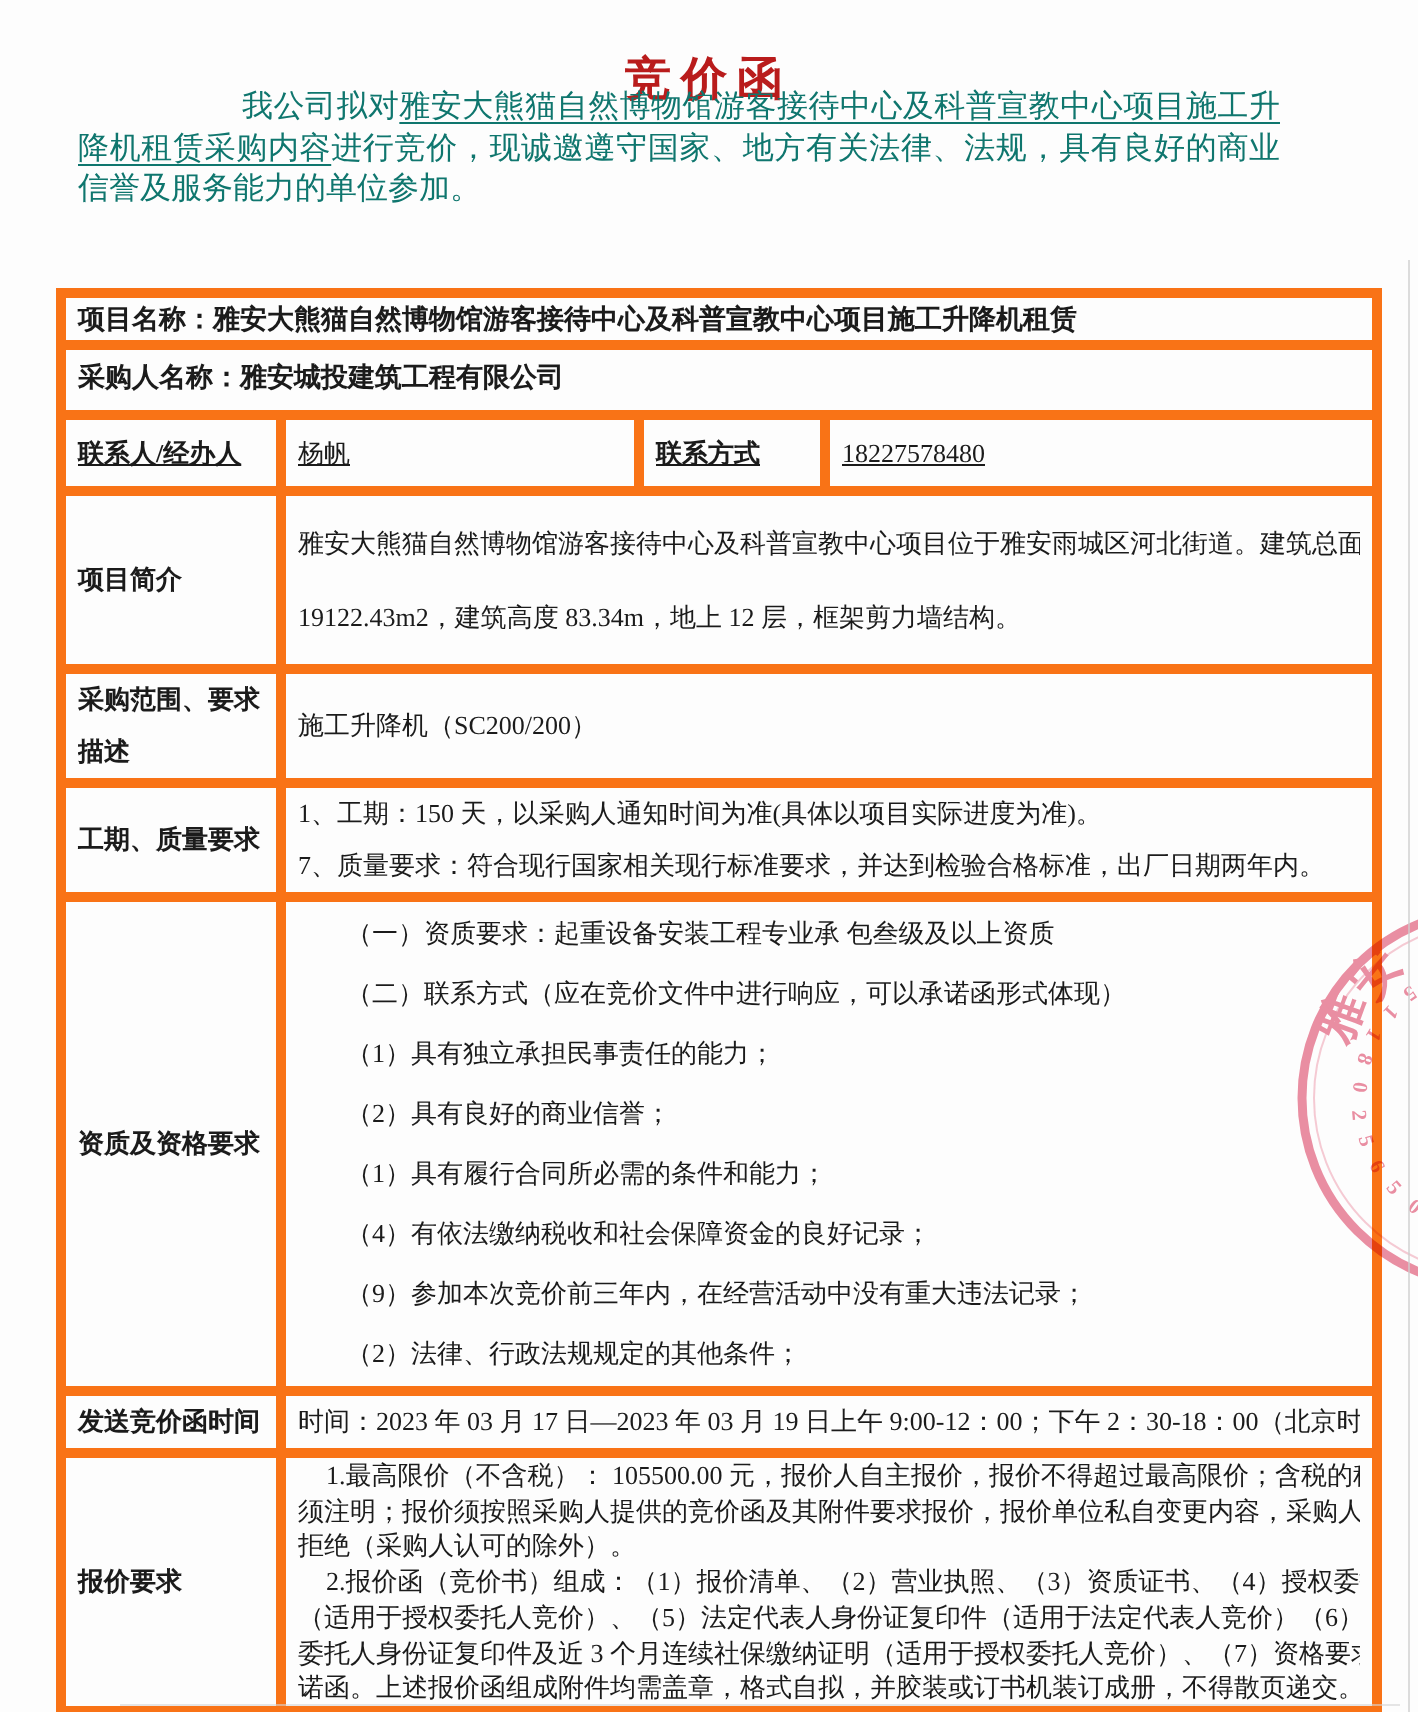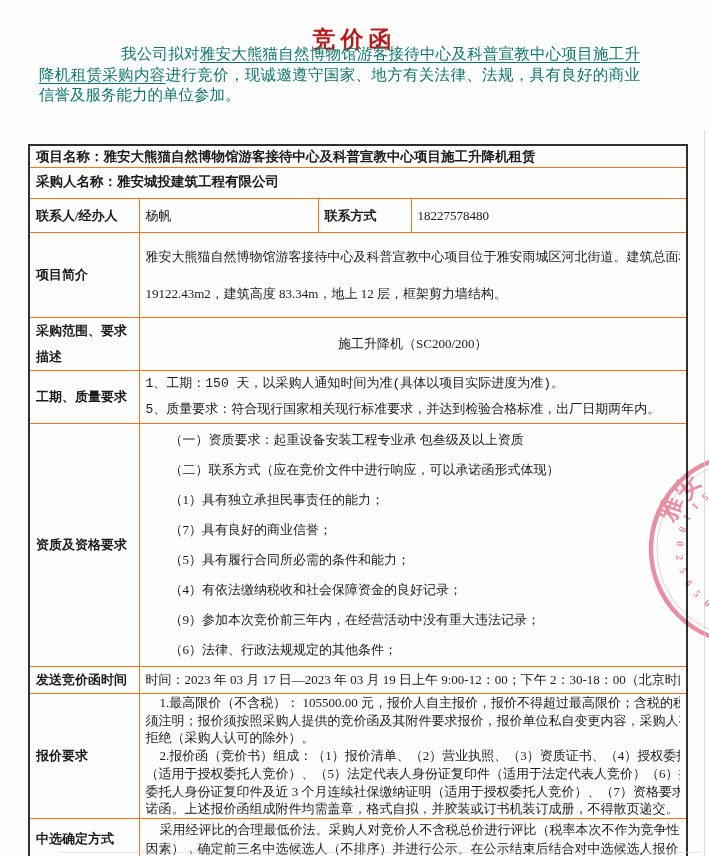--- a/index.html
+++ b/index.html
@@ -16,40 +16,40 @@
     position:absolute;top:44px;left:39px;width:601px;margin:0;
     font-size:15.5px;line-height:20.5px;text-align:justify;text-indent:82px;color:#0f766e;
   }
   .intro .u{text-decoration:underline;text-underline-offset:3px;}
   table.doc{
     position:absolute;left:28px;top:144px;width:658px;
     border-collapse:collapse;table-layout:fixed;
     border:2px solid #2f2f2f;
   }
   table.doc td{
-    border:1px solid #f97316;padding:0 6px;vertical-align:middle;
+    border:5px solid #f97316;padding:0 6px;vertical-align:middle;
     font-size:13px;line-height:18px;color:#1b1b1b;overflow:hidden;
   }
   .lbl{font-weight:700;font-size:13.5px;}
   .line{white-space:nowrap;overflow:hidden;}
   tr.r1 td{height:21px;}
   tr.r2 td{height:30px;font-family:Liberation Mono, monospace;}
-  tr.r3 td{height:33px;}
+  tr.r3 td{height:33px;text-decoration:underline;}
   tr.r4 td{height:84px;}
   tr.r5 td{height:43px;}
   tr.r6 td{height:52px;}
   tr.r7 td{height:242px;}
   tr.r8 td{height:26px;margin-left:18px;}
   tr.r9 td{height:124px;}
   tr.r10 td{height:40px;}
   td.top{vertical-align:top;padding-top:16px;}
   .brief .line{line-height:37px;}
   .scope-label .line{line-height:26px;}
-  .centered{text-align:center;}
-  .tq .line{line-height:26px;font-family:Liberation Mono, monospace;}
+  .centered{text-align:left;}
+  .tq .line{line-height:26px;}
   .qual .line{line-height:30px;padding-left:24px;}
   .quote .line{line-height:17.7px;font-size:13px;}
   .sel .line{line-height:19.5px;}
   .ind{text-indent:14px;}
   .nowrap{white-space:nowrap;}
   .seal{position:absolute;left:600px;top:420px;pointer-events:none;mix-blend-mode:multiply;opacity:.85;}
   .edge-v{position:absolute;left:704px;top:130px;width:1px;height:726px;background:#cdcdcd;opacity:.7;}
   .edge-b{position:absolute;left:60px;top:852px;width:640px;height:1px;background:#d6d6d6;opacity:.6;}
 </style>
 </head>
@@ -92,34 +92,34 @@
       <td class="lbl scope-label">
         <div class="line">采购范围、要求</div>
         <div class="line">描述</div>
       </td>
       <td colspan="3" class="centered">施工升降机（SC200/200）</td>
     </tr>
     <tr class="r6">
       <td class="lbl">工期、质量要求</td>
       <td colspan="3" class="tq">
         <div class="line">1、工期：150 天，以采购人通知时间为准(具体以项目实际进度为准)。</div>
-        <div class="line">5、质量要求：符合现行国家相关现行标准要求，并达到检验合格标准，出厂日期两年内。</div>
+        <div class="line">7、质量要求：符合现行国家相关现行标准要求，并达到检验合格标准，出厂日期两年内。</div>
       </td>
     </tr>
     <tr class="r7">
       <td class="lbl">资质及资格要求</td>
       <td colspan="3" class="qual">
         <div class="line">（一）资质要求：起重设备安装工程专业承 包叁级及以上资质</div>
         <div class="line">（二）联系方式（应在竞价文件中进行响应，可以承诺函形式体现）</div>
         <div class="line">（1）具有独立承担民事责任的能力；</div>
-        <div class="line">（7）具有良好的商业信誉；</div>
-        <div class="line">（5）具有履行合同所必需的条件和能力；</div>
+        <div class="line">（2）具有良好的商业信誉；</div>
+        <div class="line">（1）具有履行合同所必需的条件和能力；</div>
         <div class="line">（4）有依法缴纳税收和社会保障资金的良好记录；</div>
         <div class="line">（9）参加本次竞价前三年内，在经营活动中没有重大违法记录；</div>
-        <div class="line">（6）法律、行政法规规定的其他条件；</div>
+        <div class="line">（2）法律、行政法规规定的其他条件；</div>
       </td>
     </tr>
     <tr class="r8">
       <td class="lbl nowrap">发送竞价函时间</td>
       <td colspan="3">
         <div class="line">时间：2023 年 03 月 17 日—2023 年 03 月 19 日上午 9:00-12：00；下午 2：30-18：00（北京时间）。</div>
       </td>
     </tr>
     <tr class="r9">
       <td class="lbl">报价要求</td>

